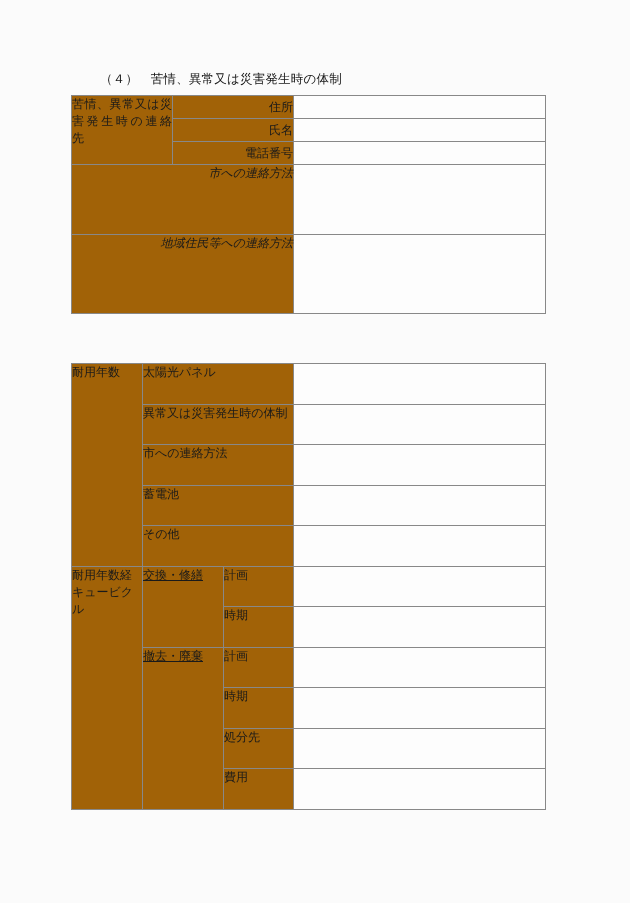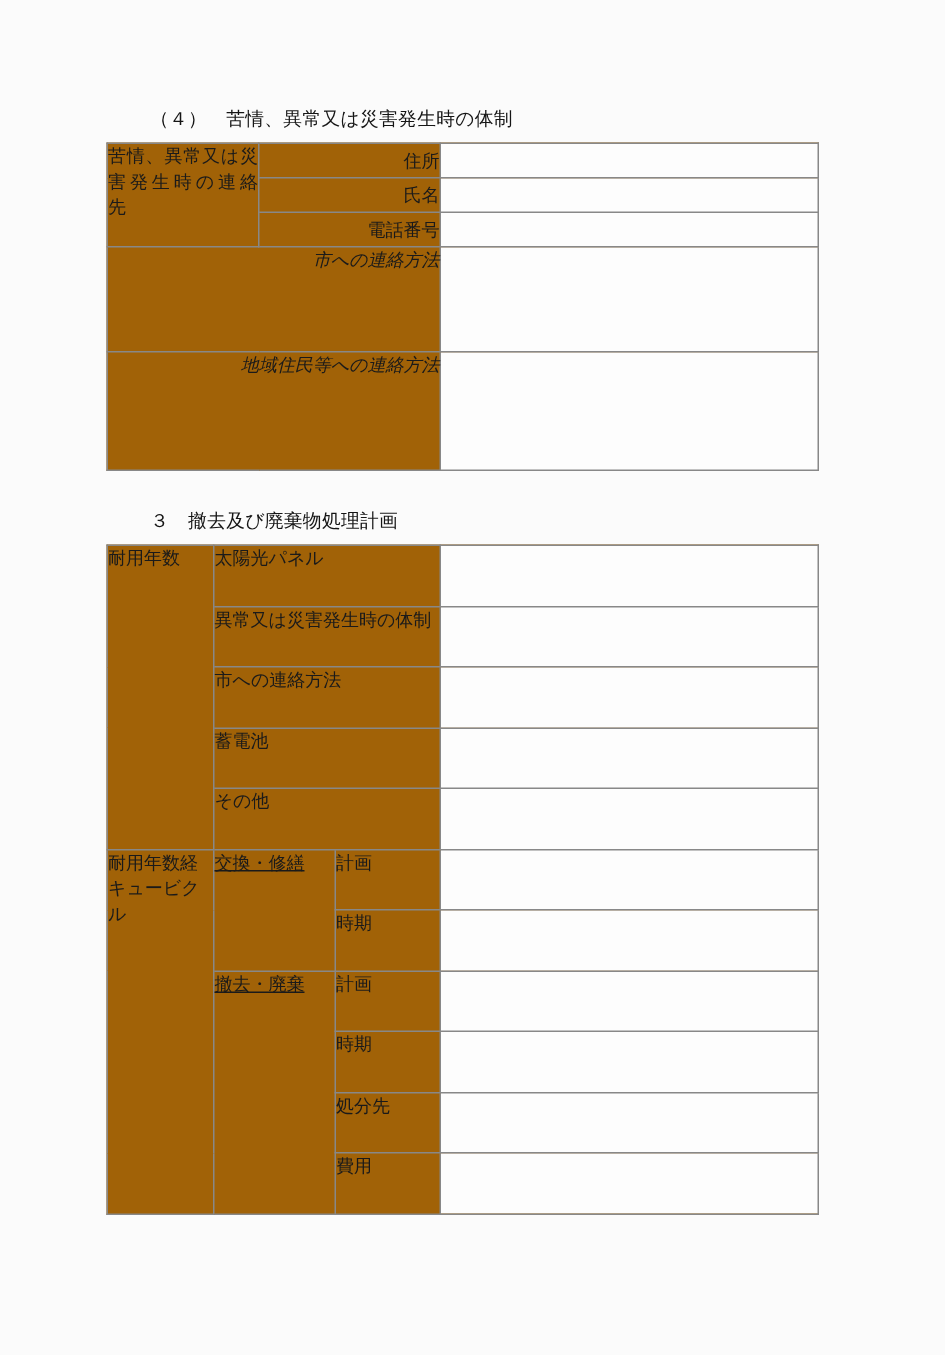--- a/index.html
+++ b/index.html
@@ -156,21 +156,20 @@
         <td class="cell-label label-top" colspan="2">市への連絡方法</td>
         <td class="cell-value"></td>
       </tr>
       <tr class="row-79">
         <td class="cell-label label-top" colspan="2">地域住民等への連絡方法</td>
         <td class="cell-value"></td>
       </tr>
     </tbody>
   </table>
 
-  <div class="heading" id="heading-3">３　撤去及び廃棄物処理計画</div>
 
   <table class="form-table" id="table-disposal">
     <colgroup>
       <col class="d1">
         <col class="d2">
         <col class="d3">
         <col class="d4">
     </colgroup>
     <tbody>
 

